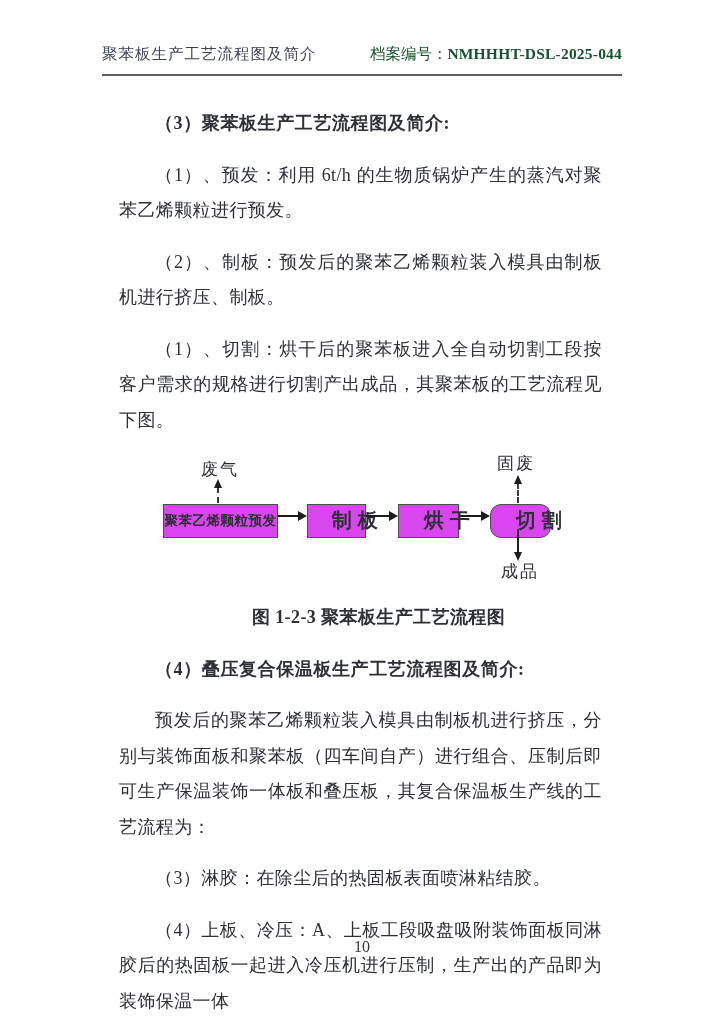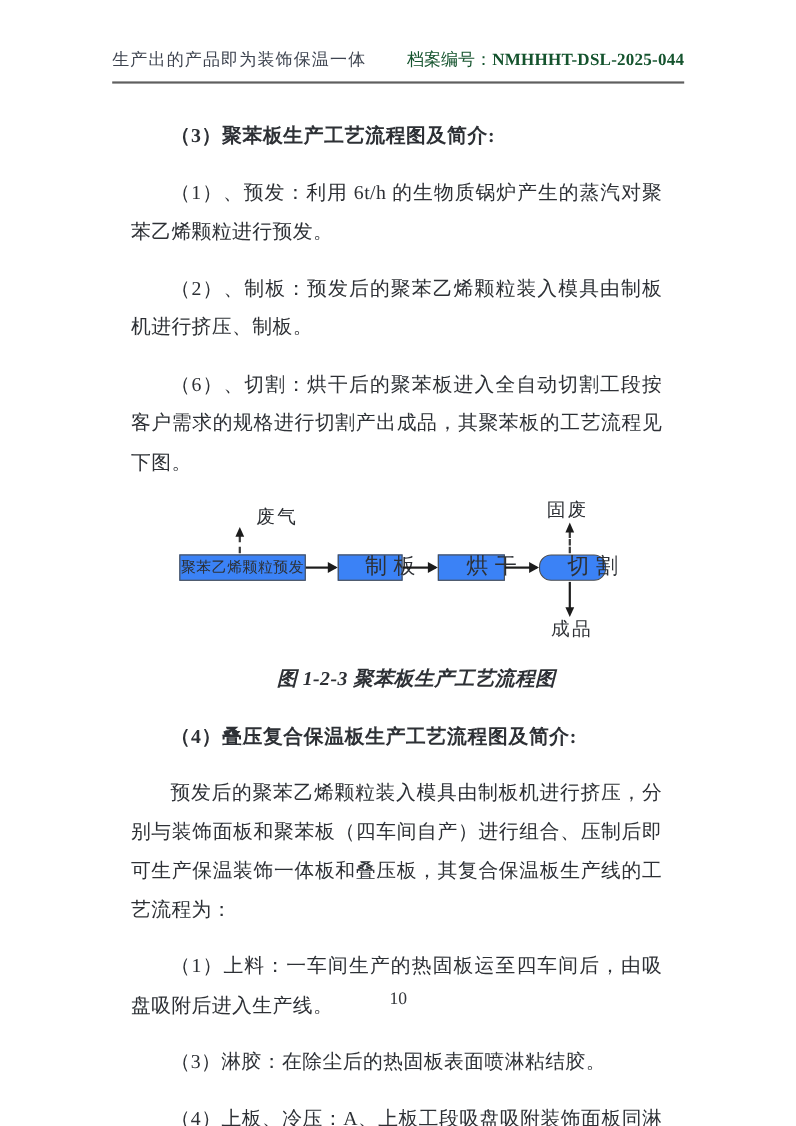--- a/index.html
+++ b/index.html
@@ -46,45 +46,45 @@
   .h3, .h4 {
     font-weight: bold;
     text-indent: 36px;
     letter-spacing: 0.6px;
   }
   .caption {
     font-weight: bold;
     text-align: center;
     text-indent: 0;
     margin: 0;
-    font-style: italic;
   }
   
   .diagram {
     position: relative;
     height: 130px;
     margin: 0;
   }
   .dg-label {
     position: absolute;
     font-size: 17px; line-height: 20px;
     letter-spacing: 2px;
     color: #2d3035;
     text-indent: 0;
   }
   .node {
     position: absolute;
-    top: 50px; height: 24px;
+    top: 50px; height: 34px;
     border: 1px solid #4d4d4d;
     display: flex; align-items: center; justify-content: center;
     font-size: 14px;
     letter-spacing: 0.5px;
     box-sizing: border-box;
     white-space: nowrap;
-    background: #3b82f6;
+    background: #d946ef;
+    font-weight: bold;
   }
   .node.wide { font-size: 13.5px; }
   .node.small { font-size: 20px; padding-left: 37px; }
   .harrow {
     position: absolute; top: 61px; height: 2px; background: #1c1c1c;
   }
   .harrow::after {
     content: ""; position: absolute; right: -2px; top: -4px;
     border-top: 5px solid transparent; border-bottom: 5px solid transparent;
     border-left: 9px solid #1c1c1c;
@@ -103,50 +103,50 @@
     border-left: 2px solid #1c1c1c;
   }
   .vdown::after {
     content: ""; position: absolute; left: -5px; bottom: -8px;
     border-left: 4px solid transparent; border-right: 4px solid transparent;
     border-top: 9px solid #1c1c1c;
   }
   
   .pagenum {
     position: absolute;
-    left: 0; right: 0; top: 900px;
+    left: 0; right: 0; top: 938px;
     text-align: center;
     font-size: 16px;
     color: #33363b;
   }
 </style>
 </head>
 <body>
 
 <div class="page">
 
   <div class="hdr">
     <div class="hdr-row">
-      <span class="hdr-company">生产出的产品即为装饰保温一体</span>
+      <span class="hdr-company">聚苯板生产工艺流程图及简介</span>
       <span class="hdr-archive"><span>档案编号：</span><span class="num">NMHHHT-DSL-2025-044</span></span>
     </div>
     <div class="hdr-rule"></div>
   </div>
 
   <div class="doc">
 
     <p class="h3">（3）聚苯板生产工艺流程图及简介:</p>
 
     <p>（1）、预发：利用 6t/h 的生物质锅炉产生的蒸汽对聚苯乙烯颗粒进行预发。</p>
     <p>（2）、制板：预发后的聚苯乙烯颗粒装入模具由制板机进行挤压、制板。</p>
-    <p>（6）、切割：烘干后的聚苯板进入全自动切割工段按客户需求的规格进行切割产出成品，其聚苯板的工艺流程见下图。</p>
+    <p>（1）、切割：烘干后的聚苯板进入全自动切割工段按客户需求的规格进行切割产出成品，其聚苯板的工艺流程见下图。</p>
 
     <div class="diagram">
 
-      <span class="dg-label" style="left:98px; top:6px;margin-left:32px;">废气</span>
+      <span class="dg-label" style="left:98px; top:6px;">废气</span>
       <span class="dg-label" style="left:394px; top:0px;">固废</span>
       <span class="dg-label" style="left:398px; top:108px;">成品</span>
 
       <div class="vdash" style="left:114px; top:33px; height:16px;"></div>
       <div class="vdash" style="left:414px; top:29px; height:20px;"></div>
 
       <div class="node wide" style="left:60px; width:115px;">聚苯乙烯颗粒预发</div>
       <div class="node small" style="left:204px; width:59px;">制 板</div>
       <div class="node small" style="left:295px; width:61px;">烘 干</div>
       <div class="node small" style="left:387px; width:61px;border-radius:11px;">切 割</div>
@@ -156,20 +156,19 @@
       <div class="harrow" style="left:356px; width:29px;"></div>
 
       <div class="vdown" style="left:414px; top:75px; height:24px;"></div>
     </div>
 
     <p class="caption">图 1-2-3 聚苯板生产工艺流程图</p>
 
     <p class="h4">（4）叠压复合保温板生产工艺流程图及简介:</p>
 
     <p>预发后的聚苯乙烯颗粒装入模具由制板机进行挤压，分别与装饰面板和聚苯板（四车间自产）进行组合、压制后即可生产保温装饰一体板和叠压板，其复合保温板生产线的工艺流程为：</p>
-    <p>（1）上料：一车间生产的热固板运至四车间后，由吸盘吸附后进入生产线。</p>
     <p>（3）淋胶：在除尘后的热固板表面喷淋粘结胶。</p>
     <p>（4）上板、冷压：A、上板工段吸盘吸附装饰面板同淋胶后的热固板一起进入冷压机进行压制，生产出的产品即为装饰保温一体</p>
   </div>
 
   <div class="pagenum">10</div>
 
 </div>
 
 </body></html>

